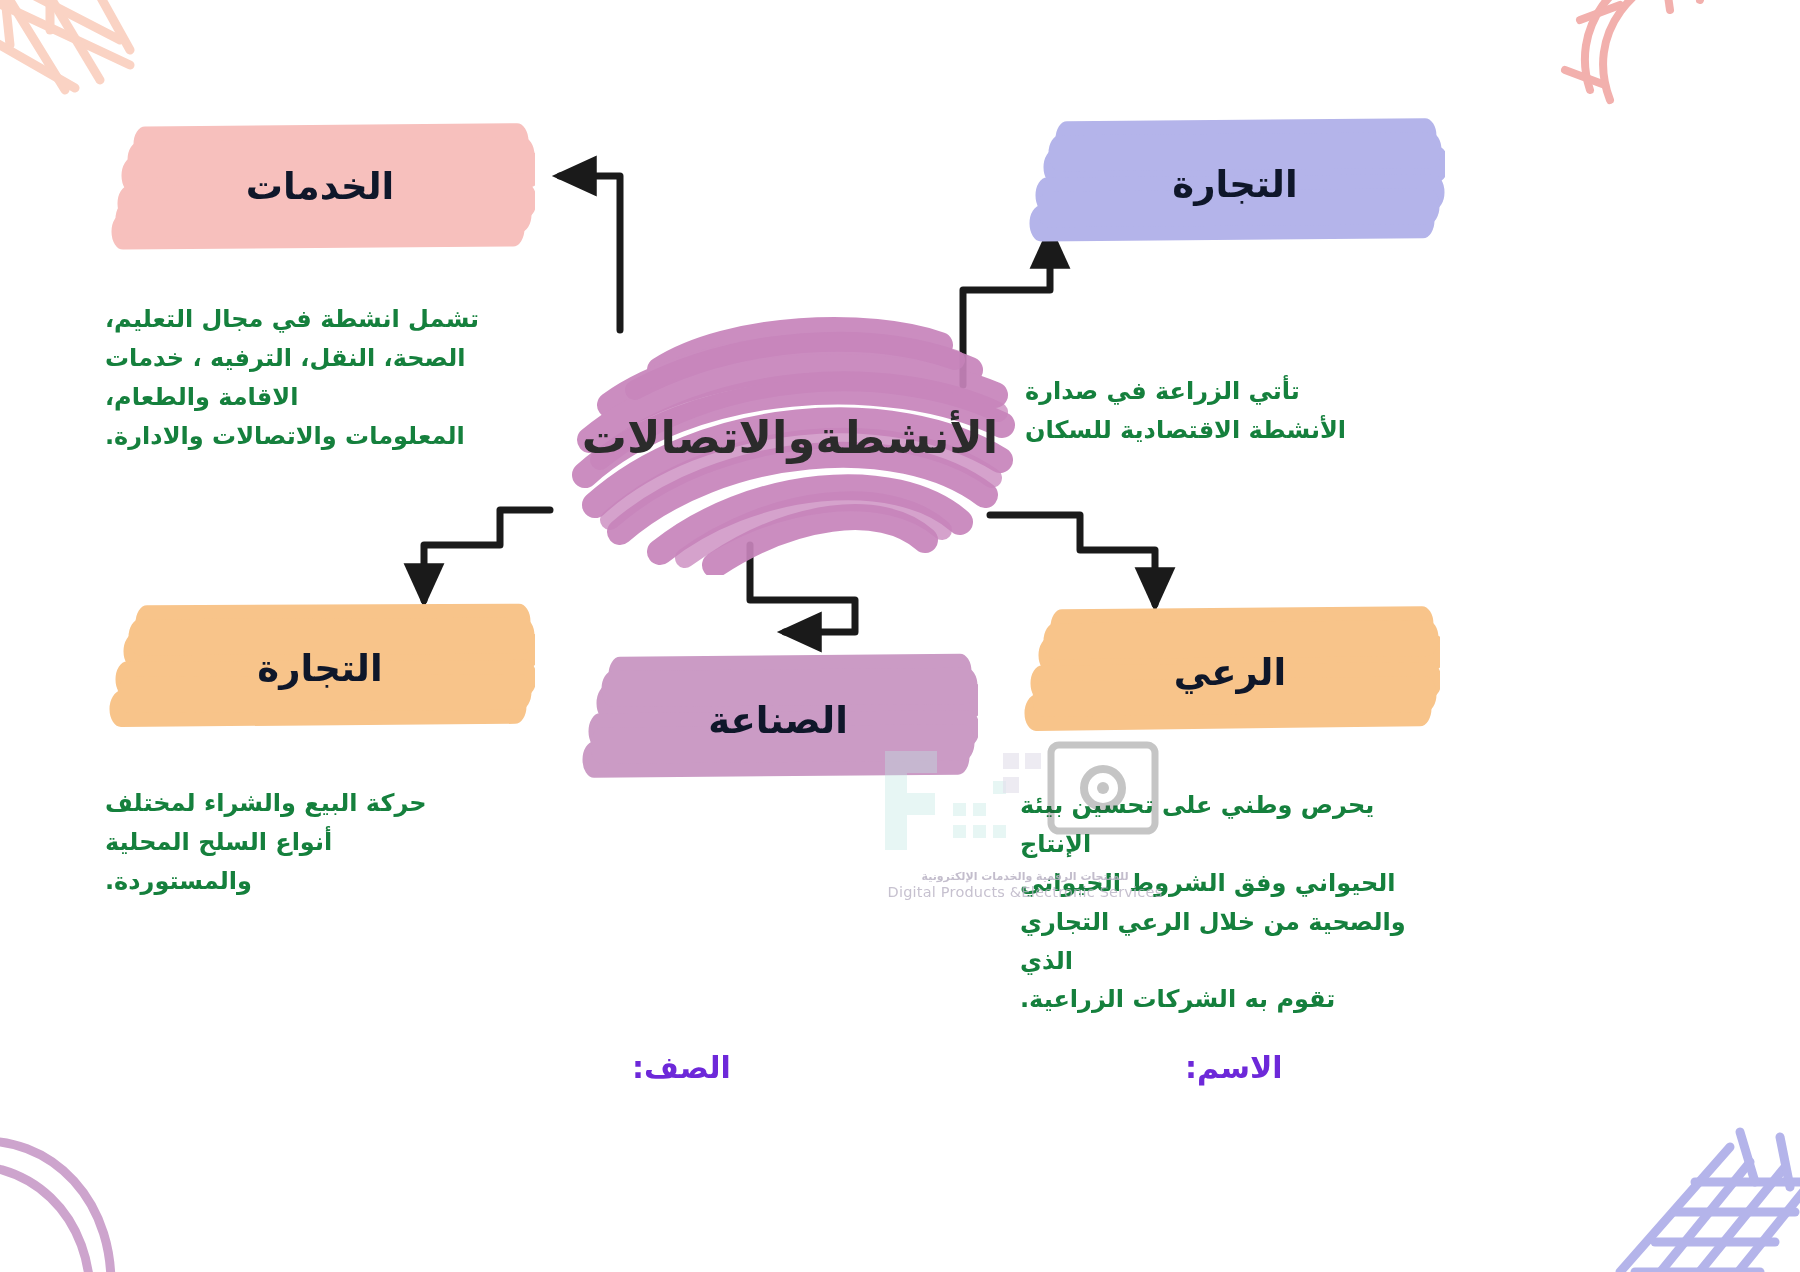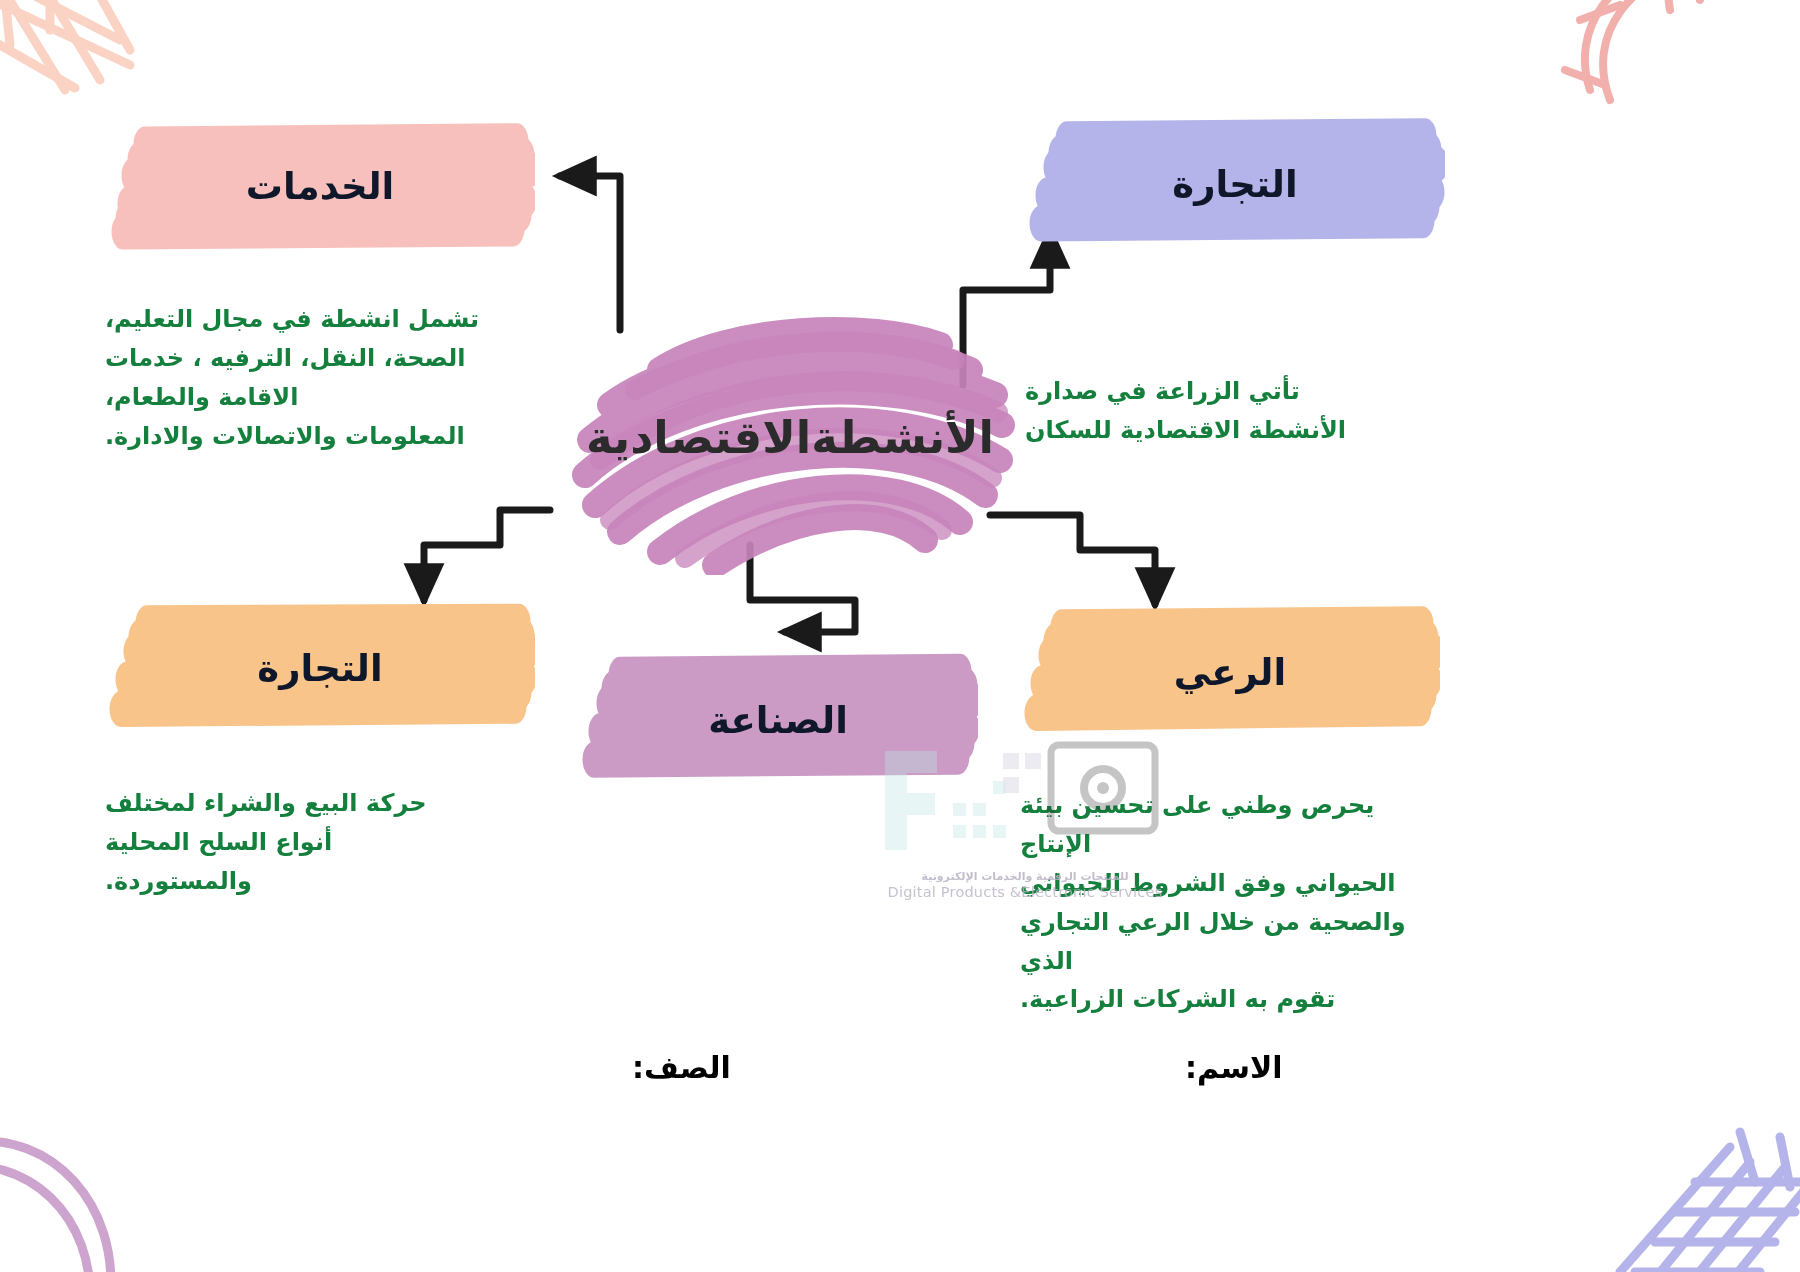--- a/index.html
+++ b/index.html
@@ -68,21 +68,21 @@
     white-space:nowrap;
   }
   .wm-en{
     font-size:14.5px;color:#b9b2c4;opacity:.8;letter-spacing:.2px;
     white-space:nowrap;margin-top:1px;
   }
 
   
   .footer-field{
     position:absolute;
-    font-size:30px;font-weight:bold;color:#000000;white-space:nowrap;
+    font-size:30px;font-weight:bold;color:#6d28d9;white-space:nowrap;
   }
 </style>
 </head>
 <body>
 
 <div class="stage">
 
   <div class="deco" style="left:-20px;top:-30px;width:230px;height:140px;">
     <svg viewBox="0 0 230 140" fill="none" stroke="#fad3c4" stroke-width="9" stroke-linecap="round">
       <path d="M-10 20 L150 95"></path>
@@ -167,21 +167,21 @@
         <g fill="none" stroke="#c784bb" stroke-width="20" stroke-linecap="round" opacity=".75">
           <path d="M95 90 C200 35 330 30 415 60"></path>
           <path d="M60 160 C170 70 350 62 458 112"></path>
           <path d="M70 220 C175 128 358 112 452 178"></path>
           <path d="M145 258 C230 196 348 182 402 230"></path>
         </g>
       </svg>
     </div>
     <div class="center-title">
       <span>الأنشطة</span>
-      <span>الاقتصادية</span>
+      <span>والاتصالات</span>
     </div>
   </div>
 
   <div class="node" style="left:105px;top:110px;width:430px;">
     <div class="brush" style="height:100px;">
       <div class="brush-bg">
         <svg viewBox="0 0 430 100" preserveAspectRatio="none">
           <g fill="none" stroke="#f7c0bd" stroke-width="23" stroke-linecap="round">
             <path d="M40 22 L412 20"></path>
               <path d="M28 42 L425 38"></path>

